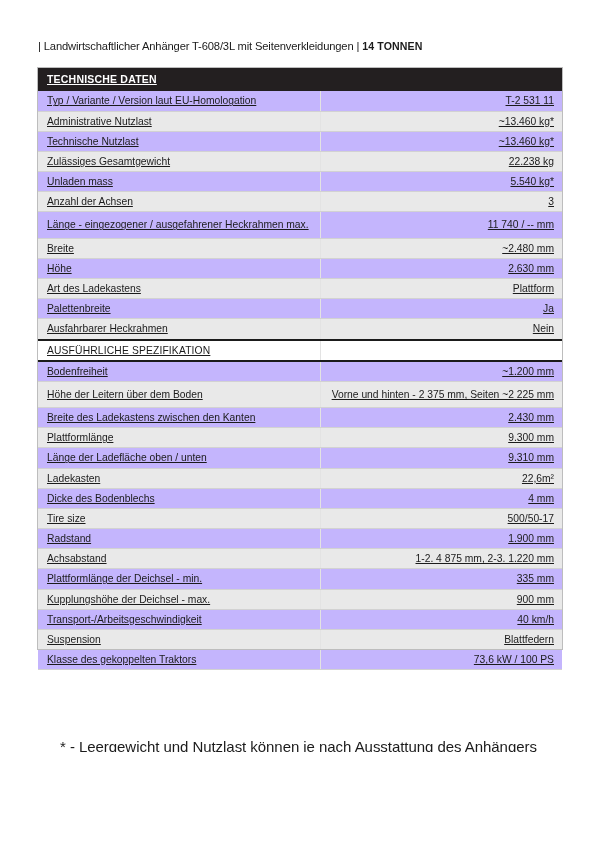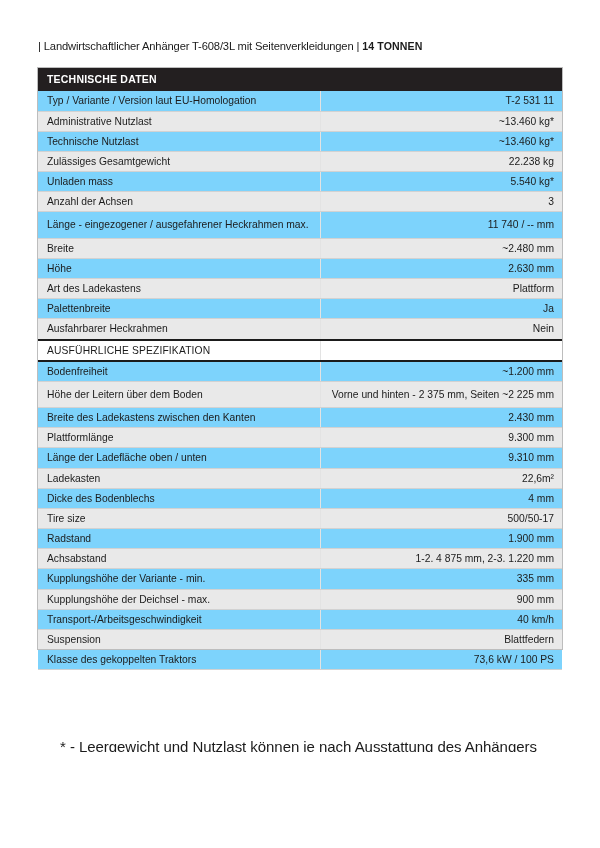--- a/index.html
+++ b/index.html
@@ -45,20 +45,21 @@
     table-layout: fixed;
   }
   .spec-table td {
     font-size: 10.3px;
     color: #1b1b1b;
     padding: 3px 8px 3px 9px;
     vertical-align: middle;
     line-height: 1.28;
     border-top: 1px solid #d2d2d2;
     border-bottom: 1px solid #d2d2d2;
+    text-decoration: underline;
   }
   .spec-table td.k {
     width: 282px;
     text-align: left;
     border-right: 1px solid #e3e3e3;
   }
   .spec-table td.v {
     width: 242px;
     text-align: right;
   }
@@ -71,21 +72,21 @@
     font-size: 10.5px;
     letter-spacing: 0.2px;
     border-top: 1px solid #231f20;
     border-bottom: 1px solid #231f20;
     padding-top: 4px; padding-bottom: 4px;
   }
   tr.hdr td.k { border-right: none; }
 
   
   tr.shade td { background: #e9e9e9; }
-  tr.plain td { background: #7dd3fc; }
+  tr.plain td { background: #c4b5fd; }
 
   
   tr.section td {
     background: #ffffff;
     font-weight: 400;
     font-size: 10.3px;
     letter-spacing: 0.15px;
     border-top: 2px solid #1b1b1b;
     border-bottom: 2px solid #1b1b1b;
     margin-top: 23px;
@@ -270,21 +271,21 @@
         </tr>
         <tr class="plain">
           <td class="k">Radstand</td>
           <td class="v">1.900 mm</td>
         </tr>
         <tr class="shade">
           <td class="k">Achsabstand</td>
           <td class="v">1-2. 4 875 mm, 2-3. 1.220 mm</td>
         </tr>
         <tr class="plain">
-          <td class="k">Kupplungshöhe der Variante - min.</td>
+          <td class="k">Plattformlänge der Deichsel - min.</td>
           <td class="v">335 mm</td>
         </tr>
         <tr class="shade">
           <td class="k">Kupplungshöhe der Deichsel - max.</td>
           <td class="v">900 mm</td>
         </tr>
         <tr class="plain">
           <td class="k">Transport-/Arbeitsgeschwindigkeit</td>
           <td class="v">40 km/h</td>
         </tr>

